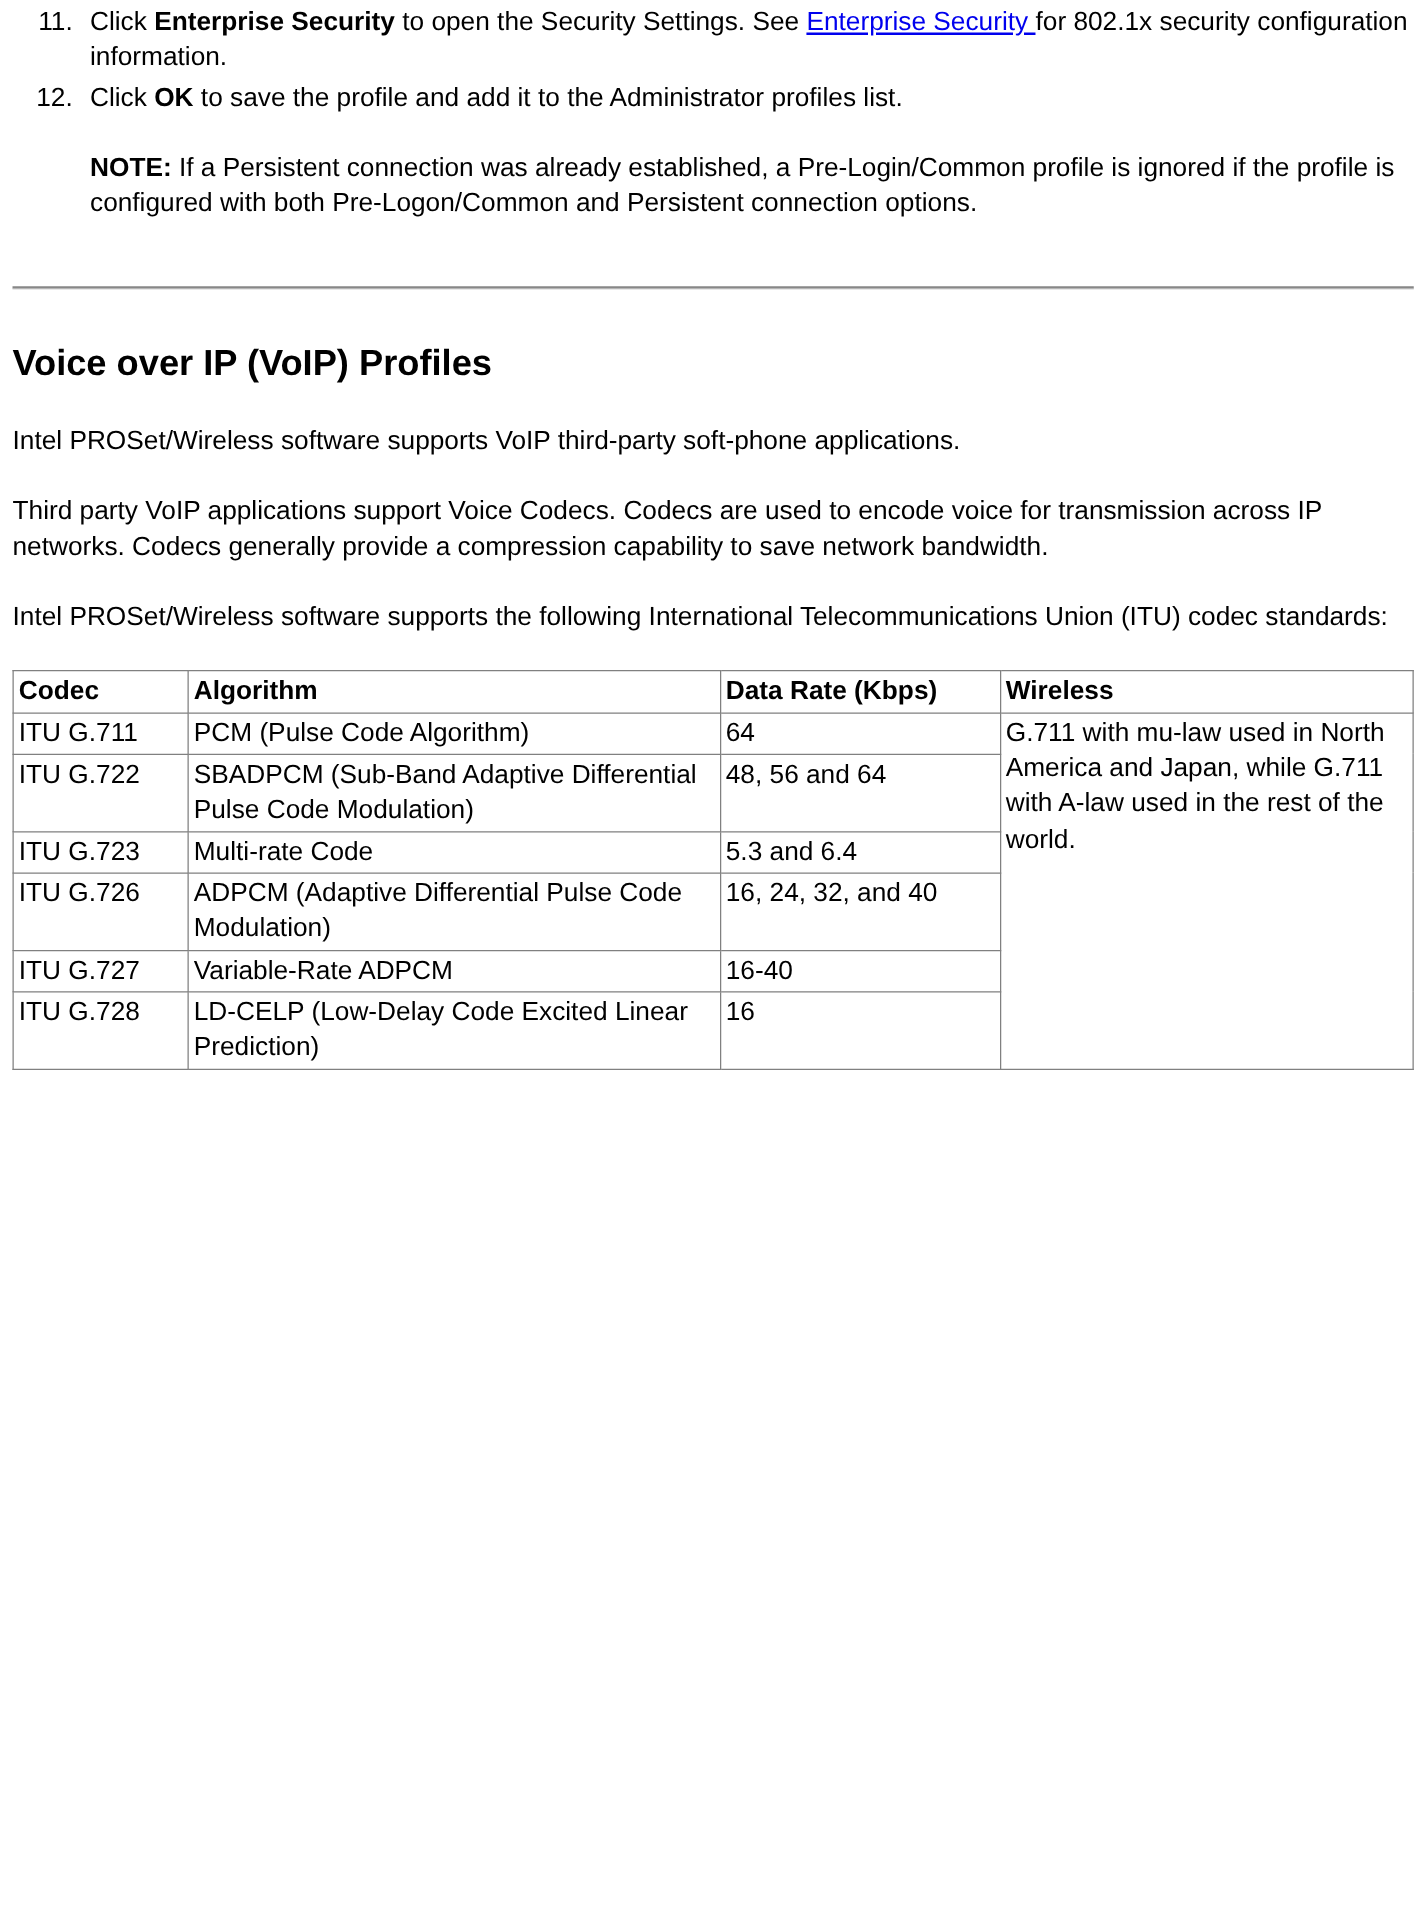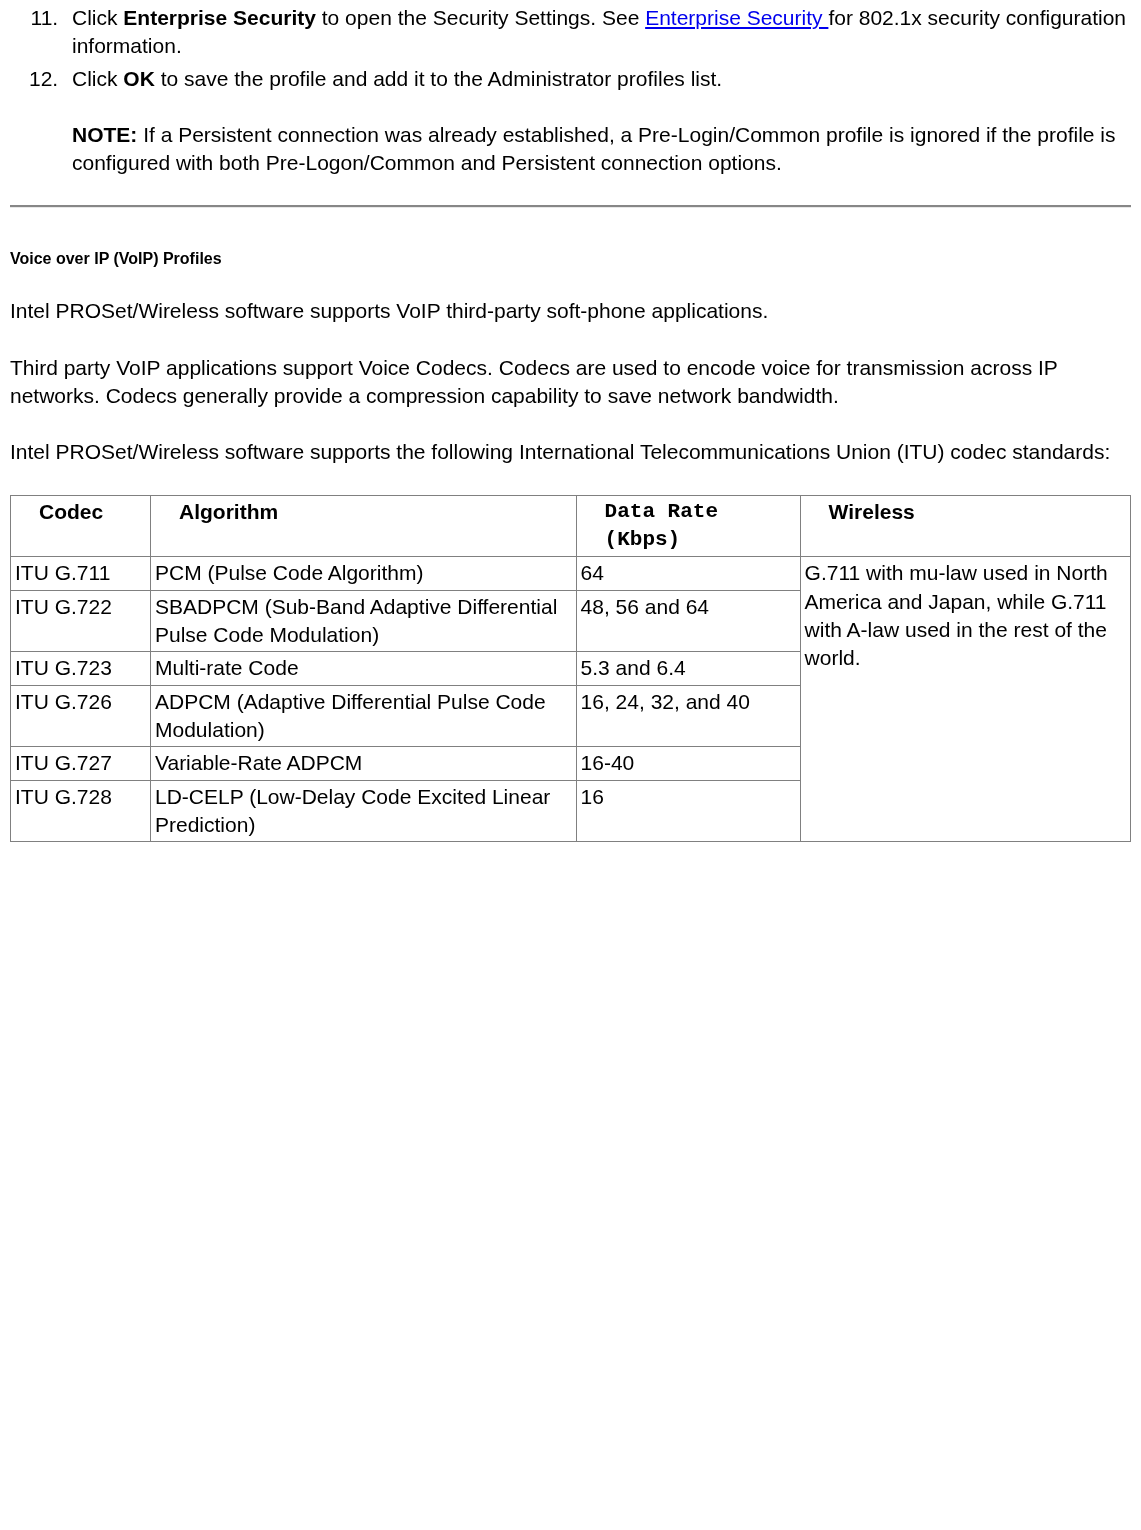--- a/index.html
+++ b/index.html
@@ -15,63 +15,62 @@
     ol {
       margin: 0 0 20px 0;
       padding-left: 54px;
     }
     ol li {
       padding-left: 8px;
       margin-bottom: 4px;
     }
     .note-block {
       margin-top: 28px;
-      margin-bottom: 27px;
+      margin-bottom: 51px;
     }
     .bold {
       font-weight: bold;
     }
     a {
       color: #0000EE;
       text-decoration: underline;
     }
     hr {
       border: none;
       border-top: 2px solid #878787;
       border-bottom: 1px solid #e8e8e8;
       margin: 0 0 30px 0;
       height: 0;
     }
     h2 {
-      font-size: 16px;
+      font-size: 29px;
       font-weight: bold;
       margin: 40px 0 28px 0;
     }
     p {
       margin: 0 0 28px 0;
     }
     table {
       border-collapse: collapse;
       width: 100%;
       border: 1px solid #808080;
     }
     th, td {
       border: 1px solid #808080;
       padding: 2px 4px;
       text-align: left;
       vertical-align: top;
       font-size: 21px;
     }
     th {
       font-weight: bold;
-      padding-left: 28px;
     }
     .col-codec { width: 12.5%; }
     .col-algo { width: 38%; }
-    .col-rate { width: 20%; font-family: Liberation Mono, monospace; }
+    .col-rate { width: 20%; }
     .col-comments { width: 29.5%; }
     .tall-bottom td { }
   </style>
 </head>
 <body>
 
 <ol start="11">
   <li>
     <span>Click </span><span class="bold">Enterprise Security</span><span> to open the Security Settings. See </span><a href="#">Enterprise Security </a><span>for 802.1x security configuration information.</span>
   </li>

